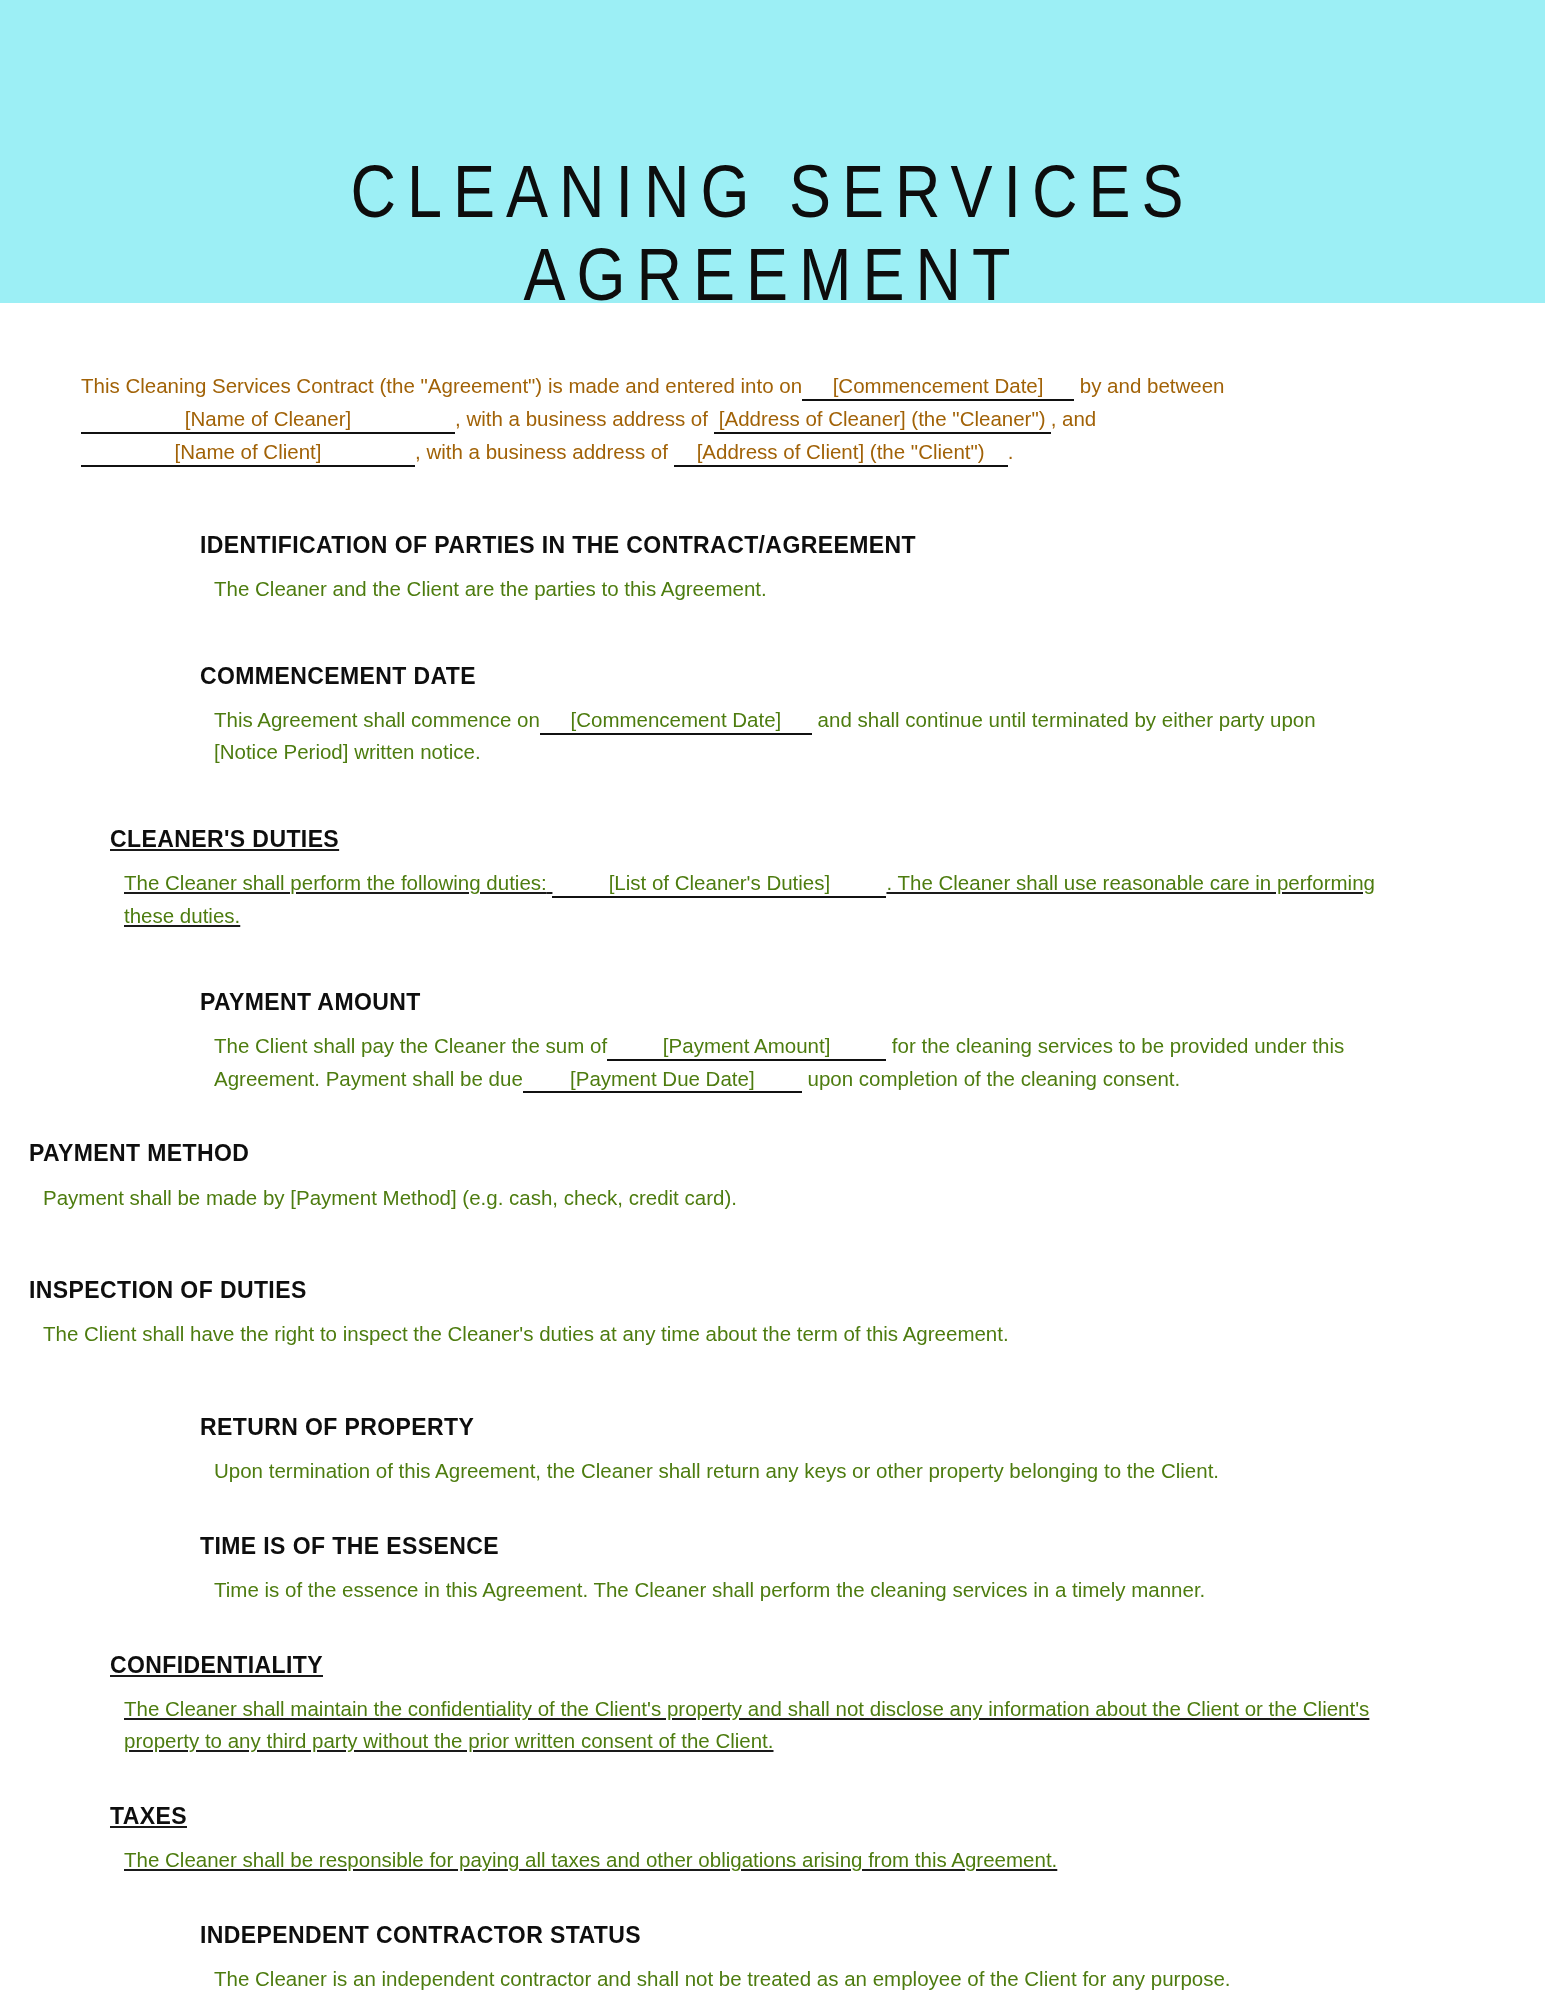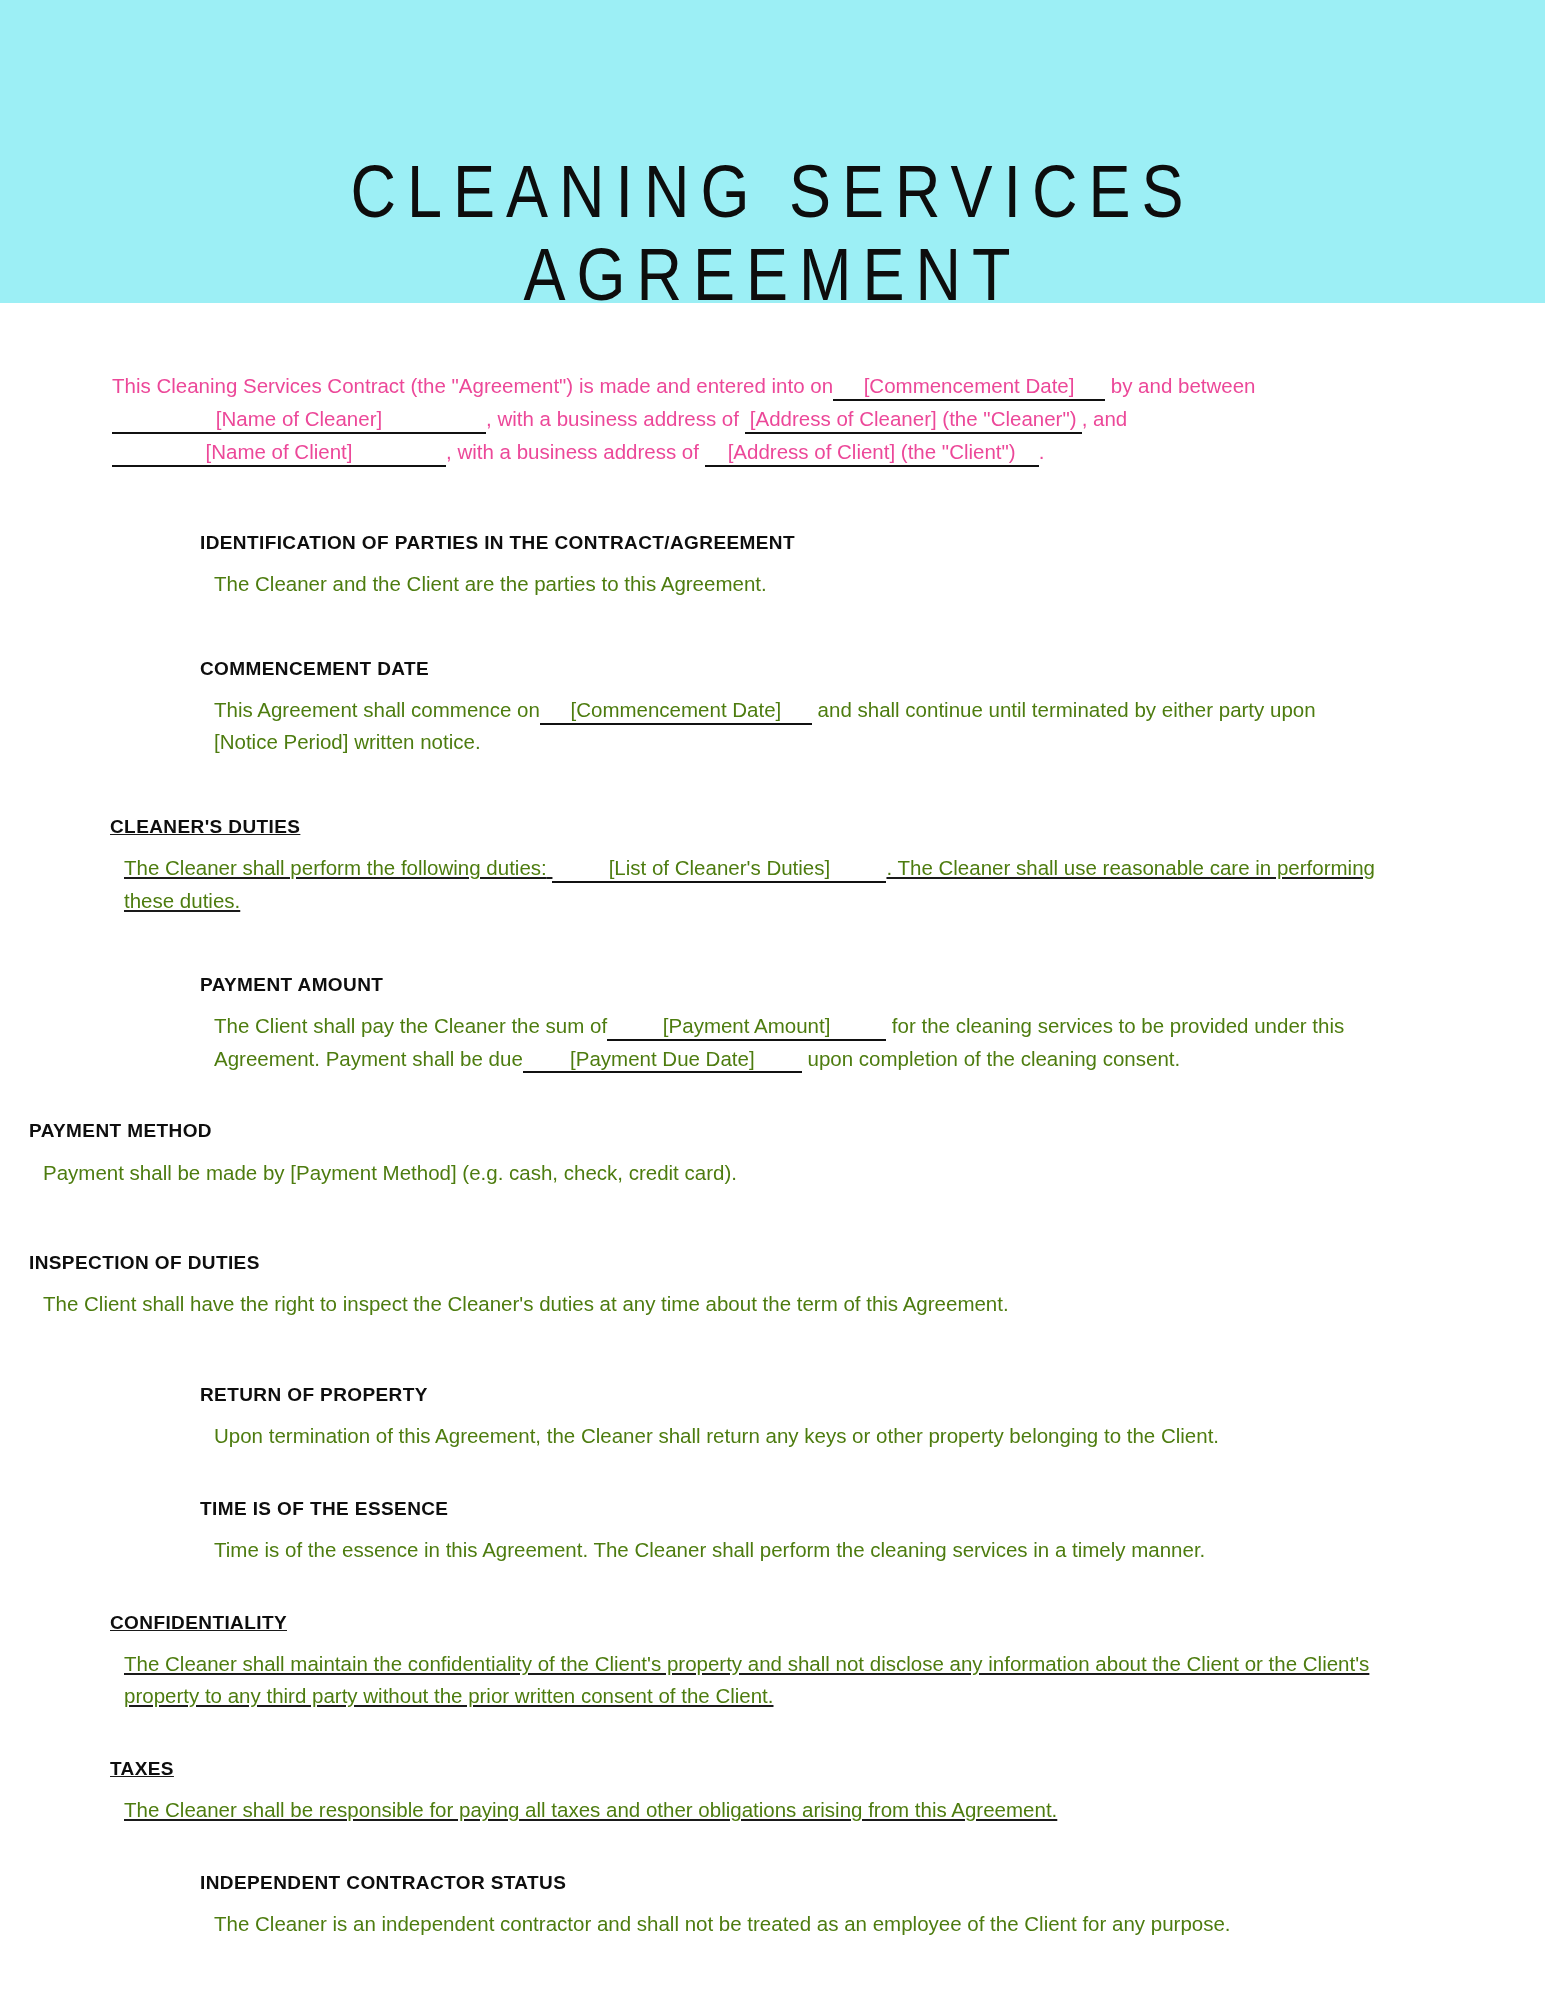--- a/index.html
+++ b/index.html
@@ -45,24 +45,24 @@
 
   
   .page {
     box-sizing: border-box;
     padding: 0;
   }
 
   
   .intro {
     margin: 66px 0 0 0;
-    padding: 0 145px 0 112px;
+    padding: 0 145px 0 81px;
     font-size: 20.5px;
     line-height: 1.62;
-    color: #ec4899;
+    color: #a16207;
     text-align: left;
   }
   .intro .blank {
     display: inline-block;
     border-bottom: 2px solid #111;
     text-align: center;
     white-space: nowrap;
     line-height: 1.25;
     padding: 0 2px;
   }
@@ -76,21 +76,21 @@
   .sections {
     margin-top: 62px;
   }
   .section {
     padding: 0 150px 0 200px;
     margin-bottom: 36px;
   }
   .section.indent { padding-left: 110px; text-decoration: underline; }
 
   .sec-title {
-    font-size: 19px;
+    font-size: 23px;
     font-weight: bold;
     letter-spacing: 0.4px;
     color: #0e0e0e;
     text-transform: uppercase;
     margin: 0 0 7px 0;
     line-height: 1.25;
   }
   .sec-body {
     font-size: 20.5px;
     line-height: 1.57;

